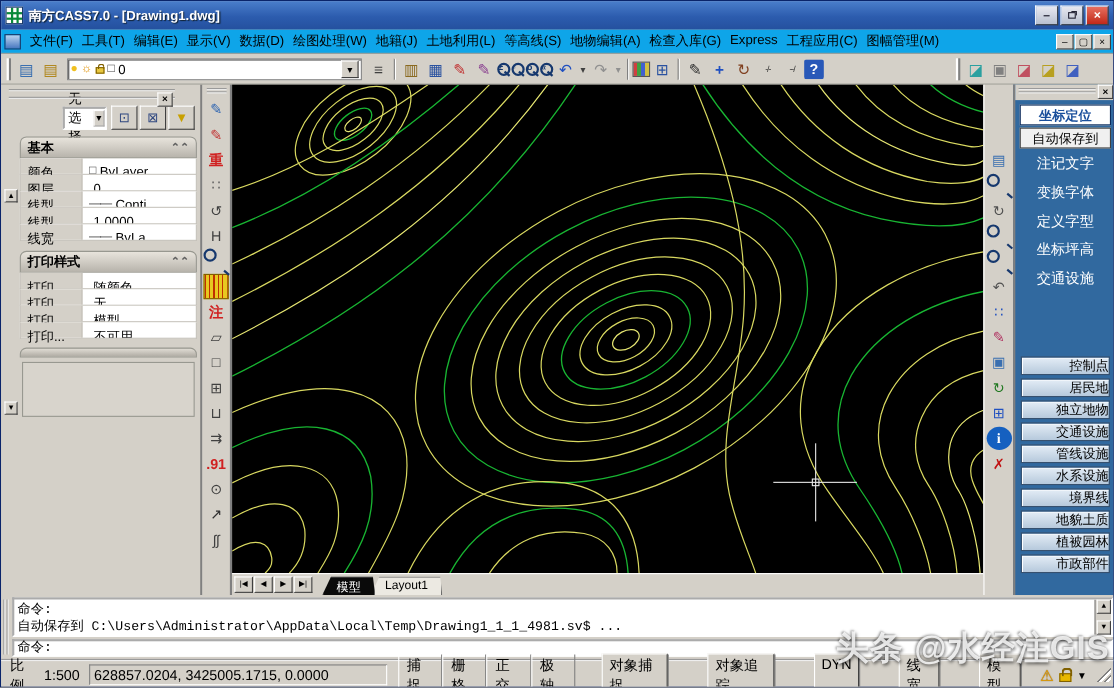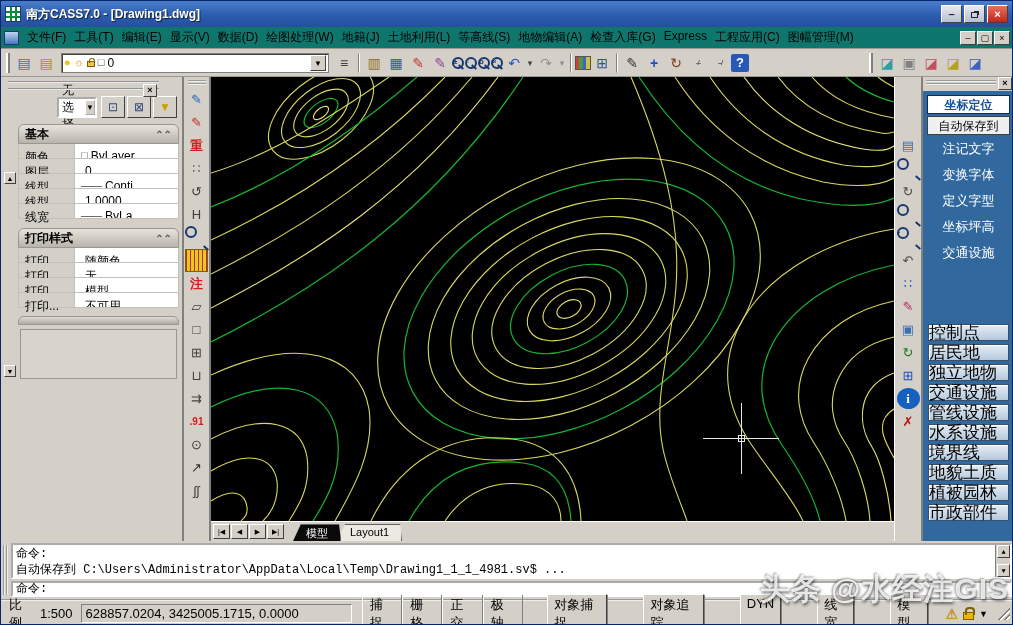--- a/index.html
+++ b/index.html
@@ -18,21 +18,21 @@
     background-size:100% 2px,100% 2px,2px 100%,2px 100%;
     background-position:0 4px,0 9px,4px 0,9px 0; background-repeat:no-repeat; }
   .title-text { font-size:12px; font-weight:bold; text-shadow:1px 1px 1px #123; }
   .tb-btns { margin-left:auto; display:flex; gap:2px; }
   .tb-btn { width:21px; height:18px; background:linear-gradient(#e8e8f0,#b8c0d0);
     border:1px solid #fff; border-right-color:#404040; border-bottom-color:#404040;
     color:#223; font-size:11px; line-height:16px; text-align:center; font-weight:bold; }
   .tb-btn.close { background:linear-gradient(#e87060,#c02818); color:#fff; }
   .tb-btn .rsq { display:inline-block; width:7px; height:6px; border:1px solid #223; box-shadow:2px -2px 0 -1px #223; }
   
-  .menubar { position:absolute; left:0; top:26px; width:100%; height:22px; background:#0f766e;
+  .menubar { position:absolute; left:0; top:26px; width:100%; height:22px; background:#0ea5e9;
     border-bottom:1px solid #9a9a92; display:flex; align-items:center; padding-left:3px; white-space:nowrap; }
   .mdiicon { width:15px; height:14px; background:linear-gradient(#bcd4f0,#4878c0); border:1px solid #1a3a6a; margin-right:4px; }
   .menu-item { padding:2px 4px; font-size:12px; }
   .mdi-ctl { display:flex; margin-left:auto; margin-right:2px; gap:1px; }
   .mdi-btn { width:16px; height:14px; border:1px solid #fff; border-right-color:#404040; border-bottom-color:#404040;
     background:#d4d0c8; font-size:9px; line-height:12px; text-align:center; }
   
   .toolbar { position:absolute; left:0; top:48px; width:100%; height:28px; background:#d4d0c8;
     border-bottom:1px solid #9a9a92; display:flex; align-items:center; padding-left:2px; }
   .grip-v { width:4px; height:20px; border-left:2px solid #fff; border-right:2px solid #808080; margin:0 3px; }
@@ -94,21 +94,21 @@
   .pval { flex:1; padding:5px 0 0 6px; font-size:12px; display:flex; align-items:flex-start; gap:4px; white-space:nowrap; overflow:hidden; }
   .pval .pre { font-style:normal; font-size:11px; color:#404040; letter-spacing:-1px; }
   .secsliver { height:9px; background:linear-gradient(#e0dcd4,#b0aca4); border:1px solid #989890; border-radius:6px 6px 0 0; margin-top:8px; }
   .ppreview { height:50px; background:#d8d4cc; border:1px solid #989890; margin:4px 2px 0 2px; }
   
   .vtool { position:absolute; left:183px; top:0; width:27px; height:464px; background:#d4d0c8;
     border-right:2px solid #808080; display:flex; flex-direction:column; align-items:center; padding-top:3px; }
   .vgrip { width:18px; height:5px; border-top:2px groove #eee; border-bottom:2px groove #eee; margin-bottom:3px; }
   .vicn { width:23px; height:23px; display:flex; align-items:center; justify-content:center; font-size:13px; }
   .vicn.cn { font-weight:bold; font-size:13px; }
-  .vicn.tiny { font-size:10px; font-weight:bold; }
+  .vicn.tiny { font-size:13px; font-weight:bold; }
   
   .canvas-wrap { position:absolute; left:210px; top:0; width:683px; height:464px; }
   .canvas { position:relative; width:683px; height:444px; background:#000; overflow:hidden; }
   .crosshair-h { position:absolute; height:1px; background:#e8e8e8; }
   .crosshair-v { position:absolute; width:1px; background:#e8e8e8; }
   .pickbox { position:absolute; width:7px; height:7px; border:1px solid #e8e8e8; background:transparent; }
   .tabbar { position:relative; width:683px; height:20px; background:#d4d0c8; border-top:1px solid #fff;
     display:flex; align-items:flex-end; padding-left:2px; }
   .tabnav { width:17px; height:15px; margin:0 1px 2px 0; background:#d4d0c8;
     border:1px solid #fff; border-right-color:#404040; border-bottom-color:#404040;
@@ -127,21 +127,21 @@
   .rp-grip { height:14px; background:#d4d0c8; position:relative; padding:3px 18px 0 3px; }
   .rp-grip .bar { border-top:2px groove #eee; border-bottom:2px groove #eee; height:5px; }
   .rp-items { padding:3px 2px; display:flex; flex-direction:column; }
   .rp-btn { height:19px; margin:1px 2px; text-align:center; font-size:12px; line-height:18px; }
   .rp-active { background:#fff; color:#1a4f9c; border:1px solid #0a2a5a; font-weight:bold; }
   .rp-white { background:#f0f0f0; color:#000; border:1px solid #404040; }
   .rp-link { height:26px; color:#fff; text-align:center; font-size:13px; line-height:26px; }
   .rp-spacer { height:56px; }
   .rp-cat { height:17px; margin:1.5px 3px; background:linear-gradient(#e4edf6,#b6c9dc);
     border:1px solid #36506e; box-shadow:inset 1px 1px 0 #fff; color:#000;
-    text-align:left; font-size:17px; line-height:15px; }
+    text-align:right; font-size:12px; line-height:15px; }
   
   .cmd { position:absolute; left:0; top:540px; width:1013px; height:58px; background:#d4d0c8; padding:2px 2px 2px 10px; }
   .cmd-grip { position:absolute; left:2px; top:4px; bottom:4px; width:5px; border-left:2px groove #eee; border-right:2px groove #eee; }
   .cmd-hist { position:relative; height:36px; background:#fff; border:2px inset #fff; padding:1px 18px 0 3px;
     font-family:"Liberation Mono", monospace; font-size:12px; line-height:16px; white-space:pre; overflow:hidden; }
   .cmd-scroll { position:absolute; right:0; top:0; bottom:0; width:15px; background:#d4d0c8; border-left:1px solid #808080; }
   .cmd-scroll .a { position:absolute; left:1px; width:13px; height:13px; font-size:7px; text-align:center; line-height:12px;
     background:#d4d0c8; border:1px solid #fff; border-right-color:#404040; border-bottom-color:#404040; }
   .cmd-prompt { margin-top:2px; height:16px; background:#fff; border:2px inset #fff; padding:0 3px;
     font-family:"Liberation Mono", monospace; font-size:12px; line-height:13px; }

